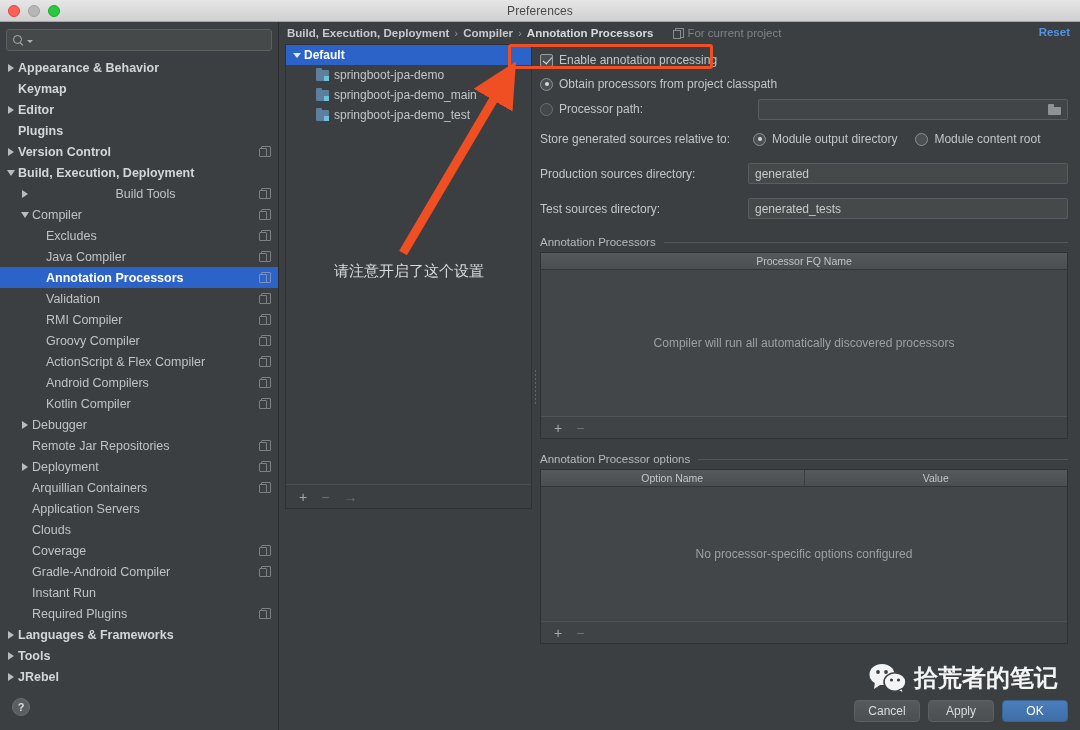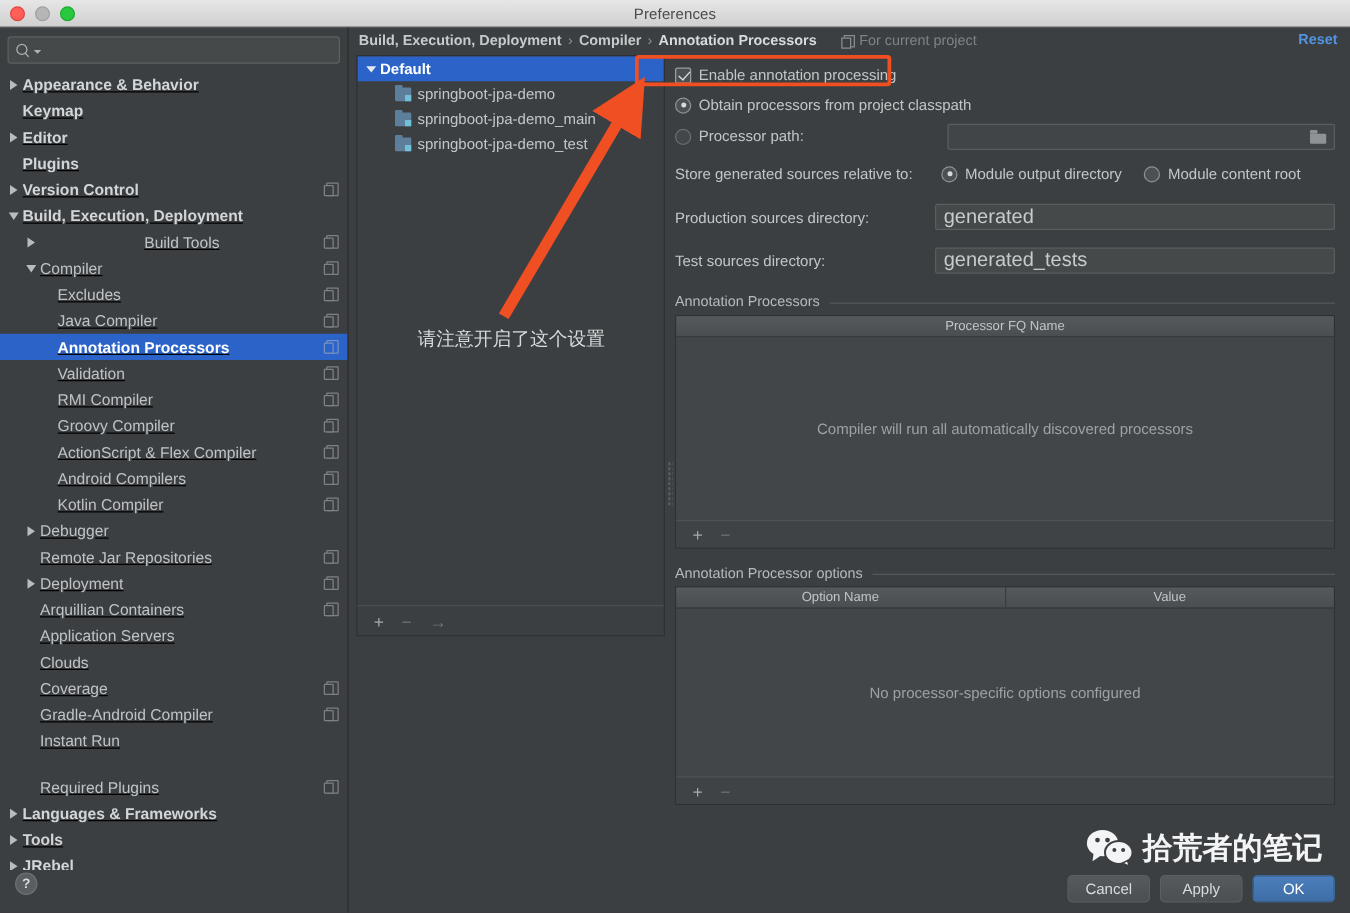--- a/index.html
+++ b/index.html
@@ -38,21 +38,20 @@
 
   
   .body-split { display: flex; height: 708px; }
 
   
   .sidebar {
     width: 279px; background: #3c3f41;
     border-right: 1px solid #2b2b2b;
     display: flex; flex-direction: column;
     position: relative;
-    text-decoration: underline;
   }
   .search-wrap { padding: 7px 6px 4px 6px; }
   .search-box {
     height: 22px; background: #45494a;
     border: 1px solid #5e6060; border-radius: 3px;
     display: flex; align-items: center; padding: 0 6px;
   }
   .search-icon {
     width: 11px; height: 11px; position: relative; flex: 0 0 auto;
     margin-right: 3px;
@@ -240,21 +239,21 @@
   }
   .rb.checked::after {
     content: ""; position: absolute; left: 3.5px; top: 3.5px;
     width: 4px; height: 4px; border-radius: 50%; background: #d7dadc;
   }
   .rb.disabled { border-color: #6b6e70; background: #43474a; }
 
   .field {
     background: #45494a; border: 1px solid #5a5d5f; border-radius: 2px;
     height: 21px; display: flex; align-items: center;
-    padding: 0 6px; color: #c8cbcd; font-size: 16px;
+    padding: 0 6px; color: #c8cbcd; font-size: 12px;
   }
   .field.empty { background: #414547; }
   .browse-icon {
     margin-left: auto; width: 13px; height: 11px; position: relative;
     cursor: pointer; opacity: .75;
   }
   .browse-icon::before {
     content: ""; position: absolute; left: 0; bottom: 0;
     width: 13px; height: 8px; background: #a9acae; border-radius: 0 1px 1px 1px;
   }
@@ -490,21 +489,21 @@
           </div>
           <div class="tree-row" style="padding-left: 18px;">
             <span class="twisty"></span>
             <span class="tree-label">Gradle-Android Compiler</span>
             <span class="proj-marker"></span>
           </div>
           <div class="tree-row" style="padding-left: 18px;">
             <span class="twisty"></span>
             <span class="tree-label">Instant Run</span>
           </div>
-          <div class="tree-row" style="padding-left: 18px; margin-top: 16px;">
+          <div class="tree-row" style="padding-left: 18px;">
             <span class="twisty"></span>
             <span class="tree-label">Required Plugins</span>
             <span class="proj-marker"></span>
           </div>
           <div class="tree-row bold" style="padding-left: 4px;">
             <span class="twisty">
               <i class="arrow-right"></i>
             </span>
             <span class="tree-label">Languages &amp; Frameworks</span>
           </div>

